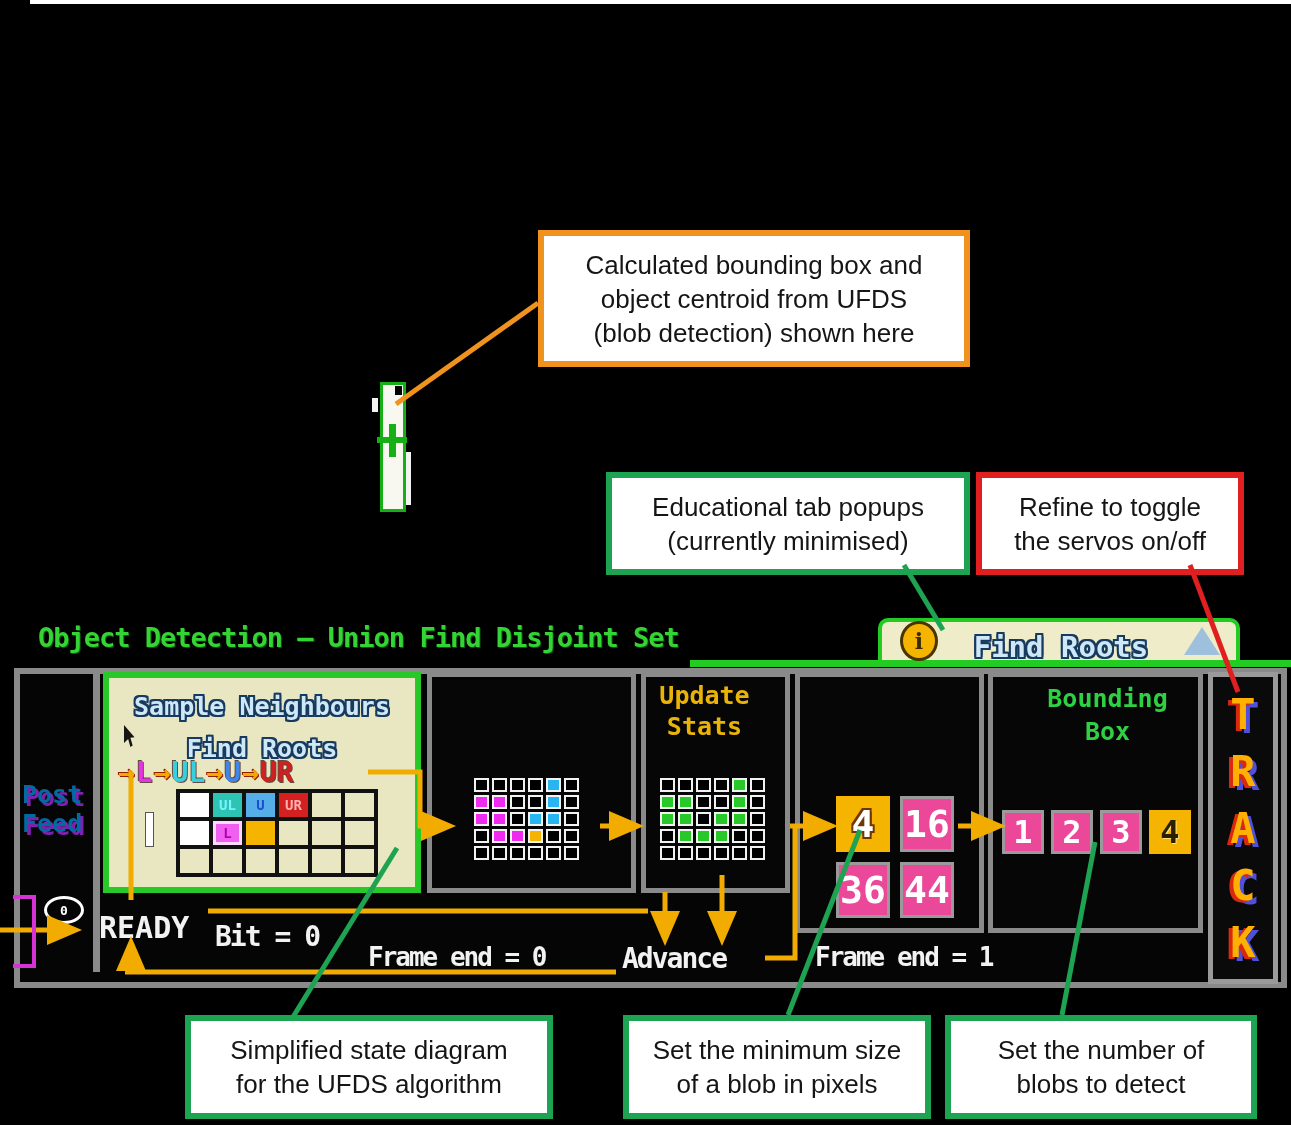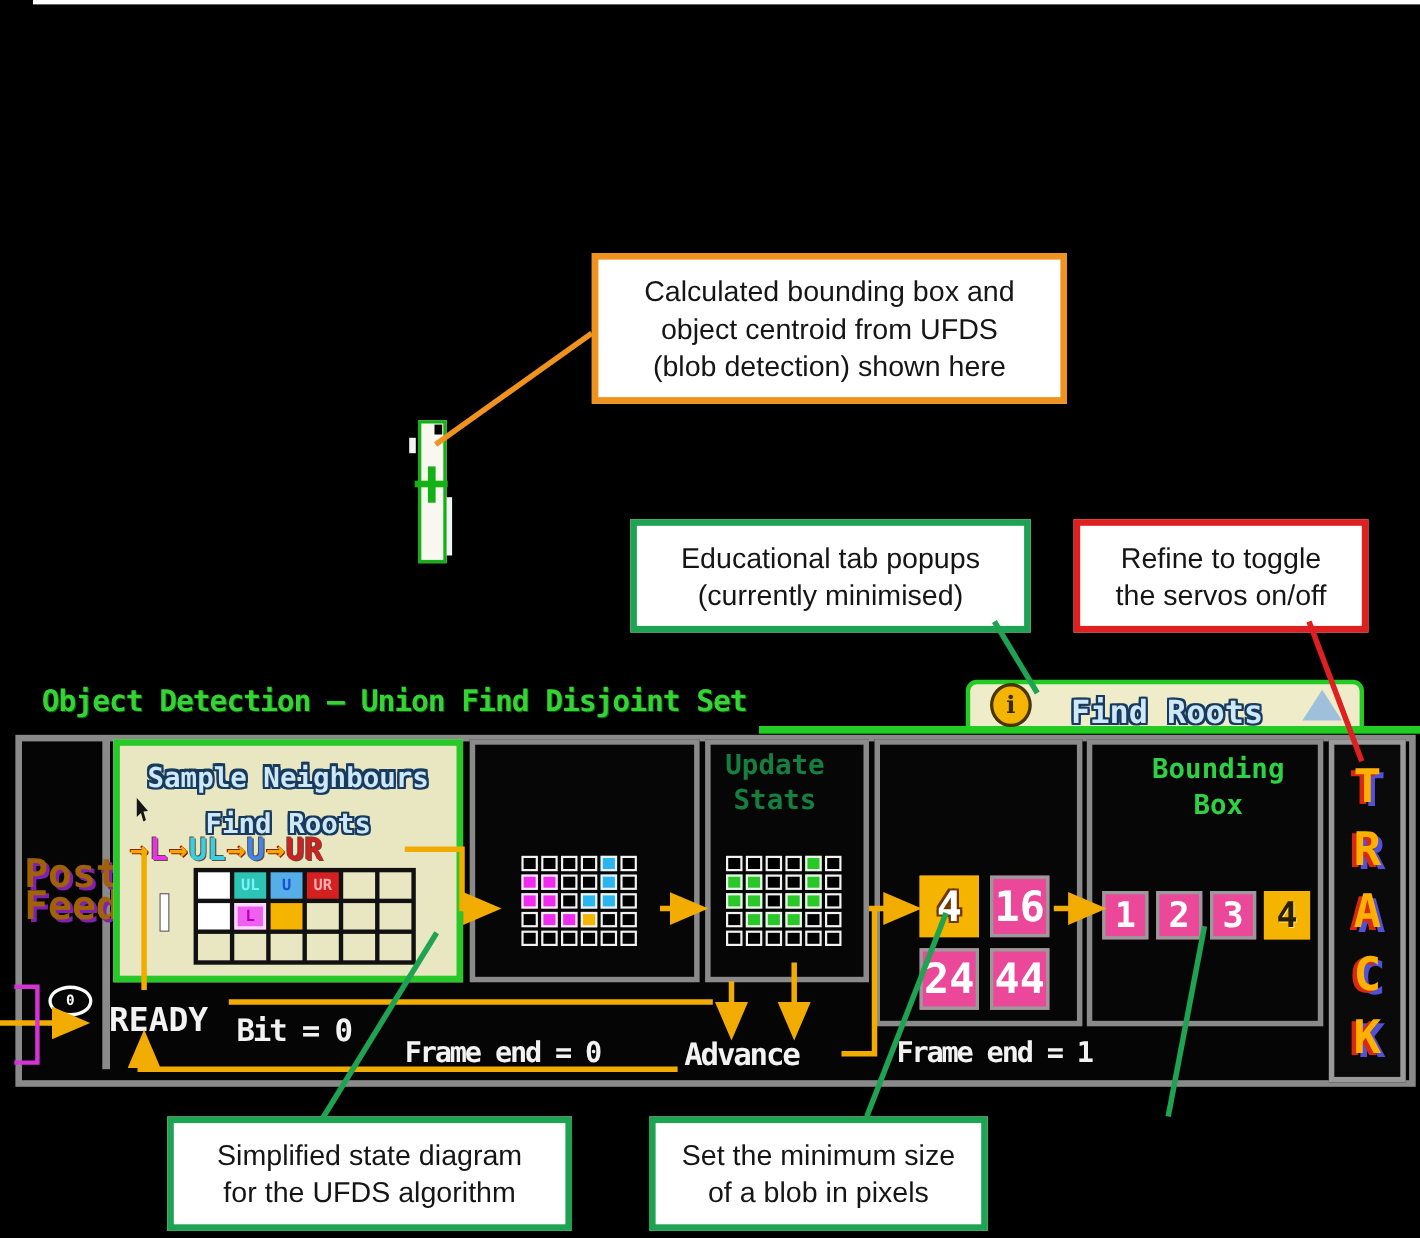--- a/index.html
+++ b/index.html
@@ -7,21 +7,21 @@
          font-family:"DejaVu Sans Mono",monospace;}
   .abs{position:absolute;}
   .px{font-family:"DejaVu Sans Mono",monospace;font-weight:bold;}
   .pre{white-space:pre-line;}
 
   
   .ann-box{position:absolute;background:#fff;display:flex;align-items:center;justify-content:center;
            text-align:center;white-space:pre-line;font-family:"Liberation Sans",sans-serif;
            color:#151515;font-size:26px;line-height:34px;font-weight:500;z-index:40;}
   .b-orange{border:6px solid #f0921e;}
-  .b-green{border:6px solid #1ea353;}
+  .b-green{border:6px solid #1ea353;margin-left:33px;}
   .b-red{border:6px solid #e02020;}
 
   
   .outline-blue{color:#cfe8f8;text-shadow:-2px 0 0 #173a5e,2px 0 0 #173a5e,0 -2px 0 #173a5e,
     0 2px 0 #173a5e,-2px -2px 0 #173a5e,2px 2px 0 #173a5e,-2px 2px 0 #173a5e,2px -2px 0 #173a5e;margin-top:12px;}
 
   
   #main-panel{left:14px;top:668px;width:1261px;height:308px;border:6px solid #8a8a8a;background:#050505;}
   .panel{position:absolute;box-sizing:border-box;background:#060606;border:5px solid #8a8a8a;}
   .panel-title{width:100%;text-align:center;white-space:pre-line;font-weight:bold;
@@ -114,36 +114,38 @@
 object centroid from UFDS
 (blob detection) shown here</div>
   <div class="ann-box b-green" style="left:573px;top:472px;width:352px;height:91px;">Educational tab popups
 (currently minimised)</div>
   <div class="ann-box b-red" style="left:976px;top:472px;width:256px;height:91px;">Refine to toggle
 the servos on/off</div>
   <div class="ann-box b-green" style="left:152px;top:1015px;width:356px;height:92px;">Simplified state diagram
 for the UFDS algorithm</div>
   <div class="ann-box b-green" style="left:590px;top:1015px;width:296px;height:92px;">Set the minimum size
 of a blob in pixels</div>
+  <div class="ann-box b-green" style="left:912px;top:1015px;width:300px;height:92px;">Set the number of
+blobs to detect</div>
 
   <div class="abs px" style="left:38px;top:622px;font-size:27px;letter-spacing:-1px;color:#35d435;text-shadow:1px 1px 0 #0a5a0a;">Object Detection – Union Find Disjoint Set</div>
 
   <div class="abs" style="left:690px;top:660px;width:601px;height:7px;background:#22cc22;z-index:9;"></div>
 
   <div id="tab" class="abs">
     <div id="info-icon">i</div>
     <div id="tab-label" class="px outline-blue">Find Roots</div>
     <div id="chev"></div>
   </div>
 
   <div id="main-panel" class="abs"></div>
 
   <div class="abs" style="left:93px;top:672px;width:7px;height:300px;background:#8a8a8a;"></div>
 
-  <div class="abs px pre" style="left:22px;top:780px;font-size:36px;line-height:29px;color:#a16207;text-shadow:3px 3px 0 #8020b0;">Post
+  <div class="abs px pre" style="left:22px;top:780px;font-size:25px;line-height:29px;color:#0369a1;text-shadow:3px 3px 0 #8020b0;">Post
 Feed</div>
 
   <div id="eye" class="abs">
     <span>0</span>
   </div>
 
   <div id="sample-panel" class="abs panel"></div>
   <div class="abs px outline-blue" style="left:103px;top:680px;width:318px;text-align:center;font-size:25px;">Sample Neighbours</div>
   <div class="abs px outline-blue" style="left:103px;top:722px;width:318px;text-align:center;font-size:25px;">Find Roots</div>
   <div id="cursor" class="abs"></div>
@@ -207,21 +209,21 @@
       <div class="cell"></div>
       <div class="cell"></div>
       <div class="cell"></div>
       <div class="cell"></div>
       <div class="cell"></div>
       <div class="cell"></div>
       <div class="cell"></div>
     </div>
 
   <div class="panel" style="left:641px;top:672px;width:149px;height:221px;"></div>
-  <div class="abs panel-title pre" style="left:641px;top:680px;width:127px;font-size:25px;line-height:31px;color:#15803d;">Update
+  <div class="abs panel-title pre" style="left:641px;top:680px;width:127px;font-size:25px;line-height:31px;color:#eab308;">Update
 Stats</div>
   <div id="update-grid" class="mini-grid" style="left:660px;top:778px;">
       <div class="cell"></div>
       <div class="cell"></div>
       <div class="cell"></div>
       <div class="cell"></div>
       <div class="cell u-G"></div>
       <div class="cell"></div>
       <div class="cell u-G"></div>
       <div class="cell u-G"></div>
@@ -246,21 +248,21 @@
       <div class="cell"></div>
       <div class="cell"></div>
       <div class="cell"></div>
       <div class="cell"></div>
     </div>
 
   <div class="panel" style="left:795px;top:672px;width:189px;height:261px;"></div>
   <div id="filter-buttons" class="abs">
       <div class="numbtn sel">4</div>
       <div class="numbtn">16</div>
-      <div class="numbtn">24</div>
+      <div class="numbtn">36</div>
       <div class="numbtn">44</div>
     </div>
 
   <div class="panel" style="left:988px;top:672px;width:215px;height:261px;"></div>
   <div class="abs panel-title pre" style="left:988px;top:682px;width:215px;font-size:25px;line-height:33px;color:#2ed044;margin-left:12px;">Bounding
 Box</div>
   <div id="bounding-buttons" class="abs">
       <div class="numbtn">1</div>
       <div class="numbtn">2</div>
       <div class="numbtn">3</div>

